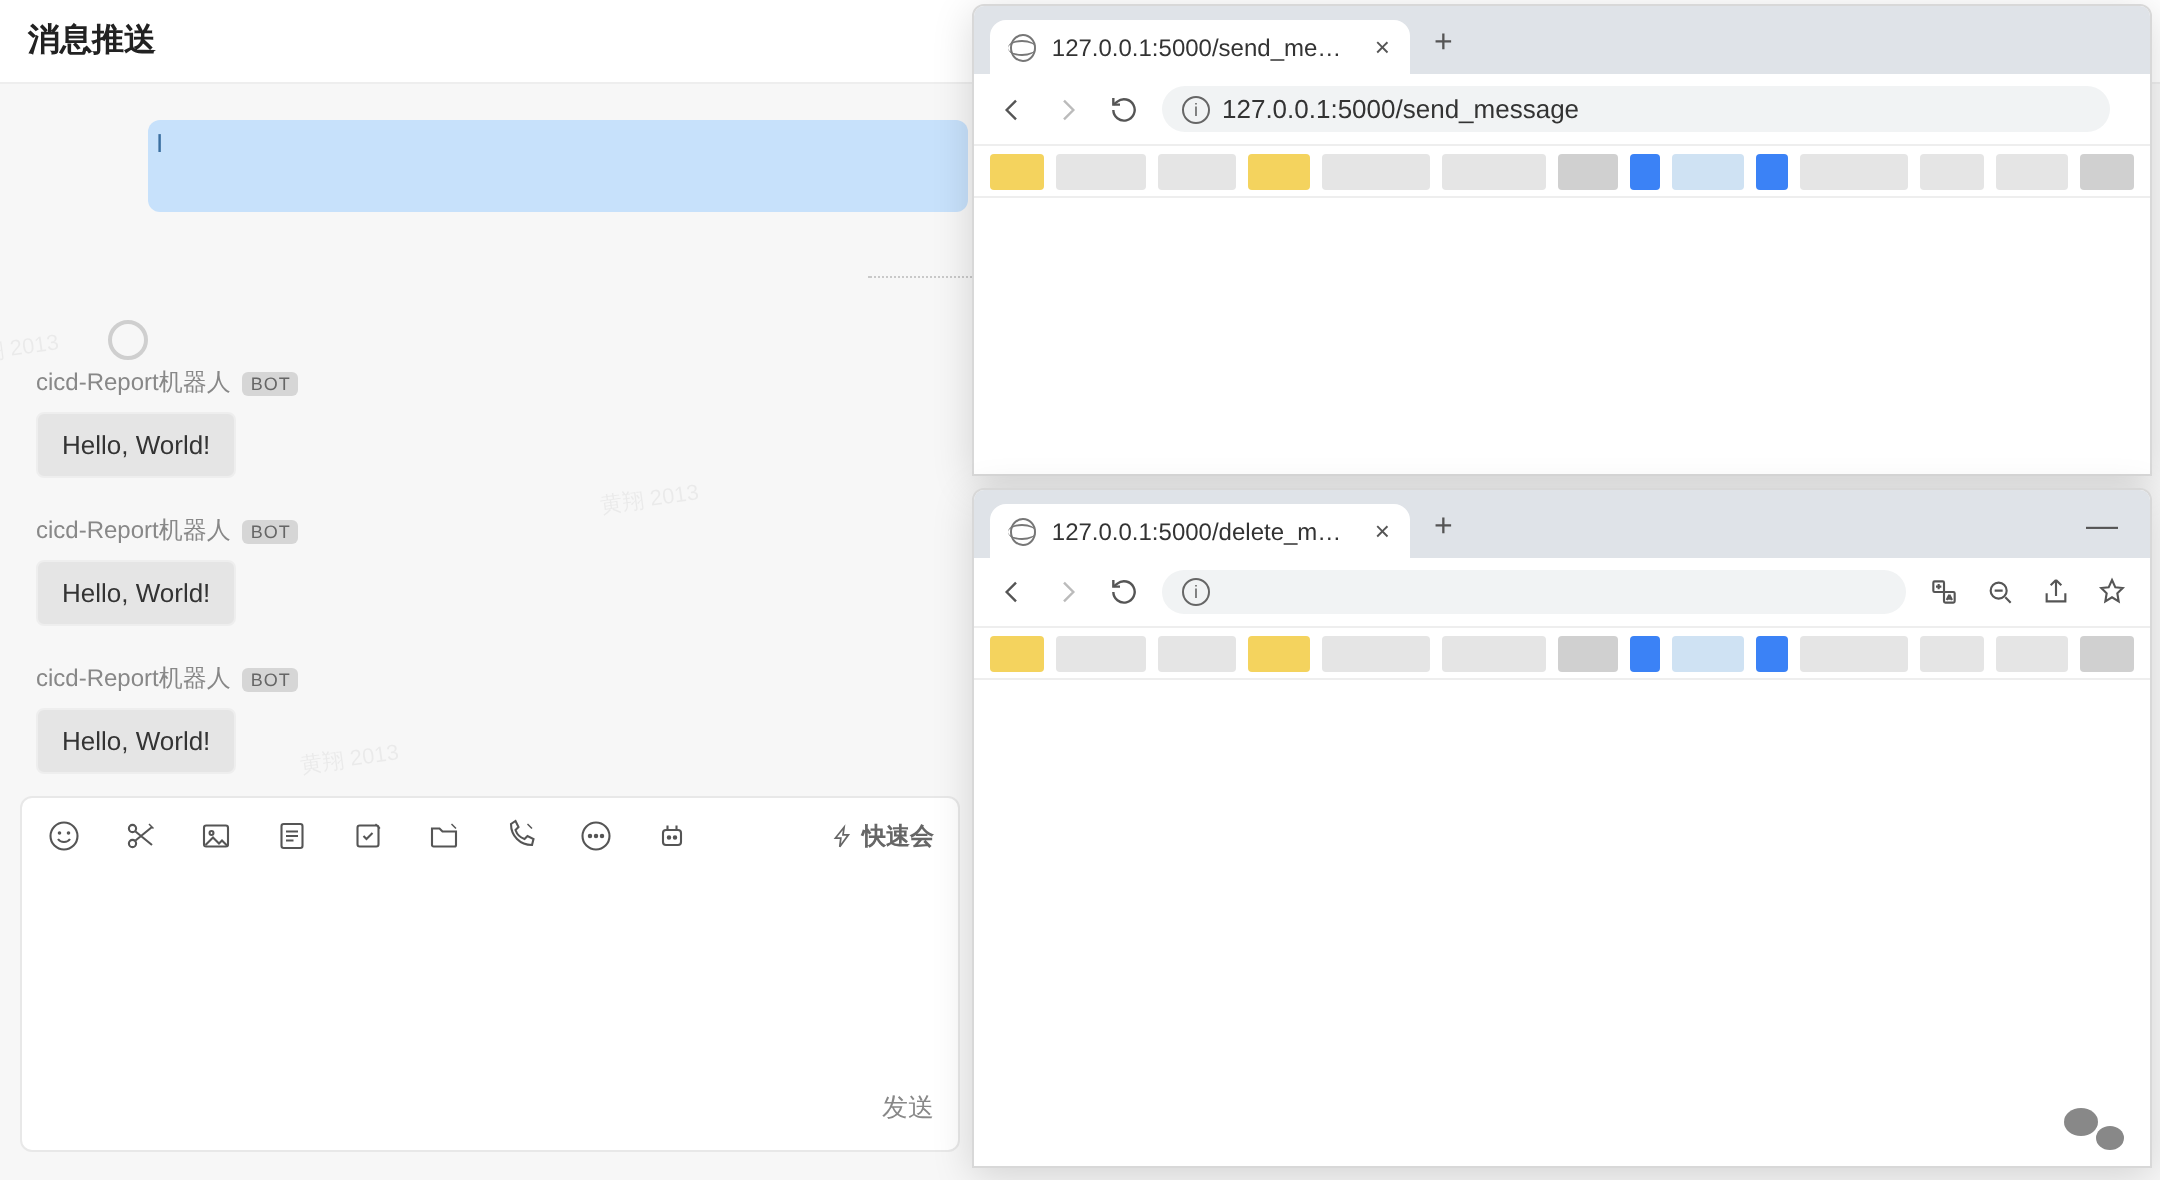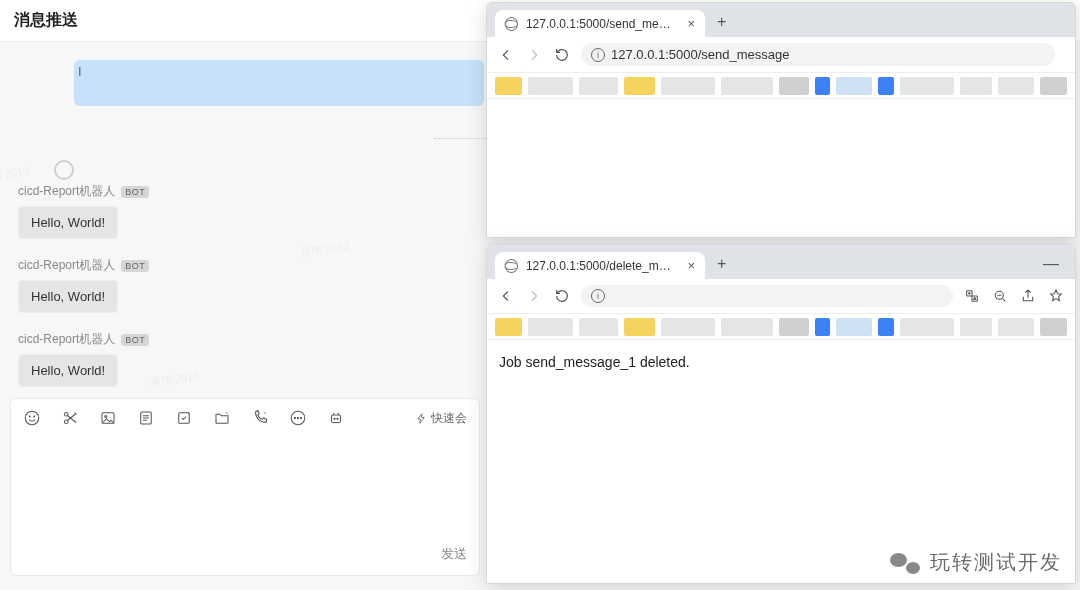--- a/index.html
+++ b/index.html
@@ -18,21 +18,21 @@
   .time-label { text-align: center; color: #b7b7b7; font-size: 12px; margin-bottom: 16px; }
   .msg-group { margin-bottom: 18px; padding-left: 4px; }
   .sender-line { display: flex; align-items: center; gap: 6px; margin-bottom: 6px; }
   .sender-name { font-size: 12px; color: #888; }
   .bot-badge { font-size: 9px; background: #d6d6d6; color: #666; padding: 1px 4px; border-radius: 3px; letter-spacing: .5px; }
   .bubble { display: inline-block; background: #e5e5e5; border: 1px solid #eee; padding: 8px 12px; border-radius: 4px; font-size: 13px; color: #333; }
   .wm { position: absolute; font-size: 11px; color: rgba(0,0,0,0.05); transform: rotate(-8deg); pointer-events: none; }
 
   
   .composer { position: absolute; left: 10px; right: 600px; bottom: 14px; height: 178px; background: #fff; border: 1px solid #e8e8e8; border-radius: 6px; }
-  .composer-toolbar { display: flex; align-items: center; gap: 20px; padding: 10px 12px; color: #444; }
+  .composer-toolbar { display: flex; align-items: center; gap: 20px; padding: 10px 12px; color: #444; font-weight: bold; }
   .composer-toolbar .icon { width: 18px; height: 18px; display: flex; align-items: center; justify-content: center; }
   .composer-toolbar svg { width: 18px; height: 18px; stroke: #555; fill: none; stroke-width: 1.4; }
   .quick { margin-left: auto; display: flex; align-items: center; gap: 3px; font-size: 12px; color: #666; }
   .quick svg { width: 13px; height: 13px; stroke: #666; stroke-width: 1.6; fill: none; }
   .send-btn { position: absolute; right: 12px; bottom: 12px; font-size: 13px; color: #888; }
 
   
   .browser { position: absolute; right: 4px; width: 590px; background: #fff; border: 1px solid #d8d8d8; border-radius: 6px 6px 0 0; box-shadow: 0 4px 20px rgba(0,0,0,0.15); overflow: hidden; }
   .browser.top { top: 2px; height: 236px; }
   .browser.bottom { top: 244px; height: 340px; }
@@ -298,19 +298,17 @@
       <div class="bm" style="width: 58px; background: rgb(229, 229, 229);"></div>
       <div class="bm" style="width: 34px; background: rgb(208, 208, 208);"></div>
       <div class="bm" style="width: 16px; background: rgb(59, 130, 246);"></div>
       <div class="bm" style="width: 40px; background: rgb(207, 226, 243);"></div>
       <div class="bm" style="width: 18px; background: rgb(59, 130, 246);"></div>
       <div class="bm" style="width: 60px; background: rgb(229, 229, 229);"></div>
       <div class="bm" style="width: 36px; background: rgb(229, 229, 229);"></div>
       <div class="bm" style="width: 40px; background: rgb(229, 229, 229);"></div>
       <div class="bm" style="width: 30px; background: rgb(208, 208, 208);"></div>
     </div>
-  <div class="page-content">Job send_message_1 deleted.</div>
 </div>
 
 <div class="footer-mark">
   <span class="wc"></span>
-  <span class="txt">玩转测试开发</span>
 </div>
 
 </body></html>

